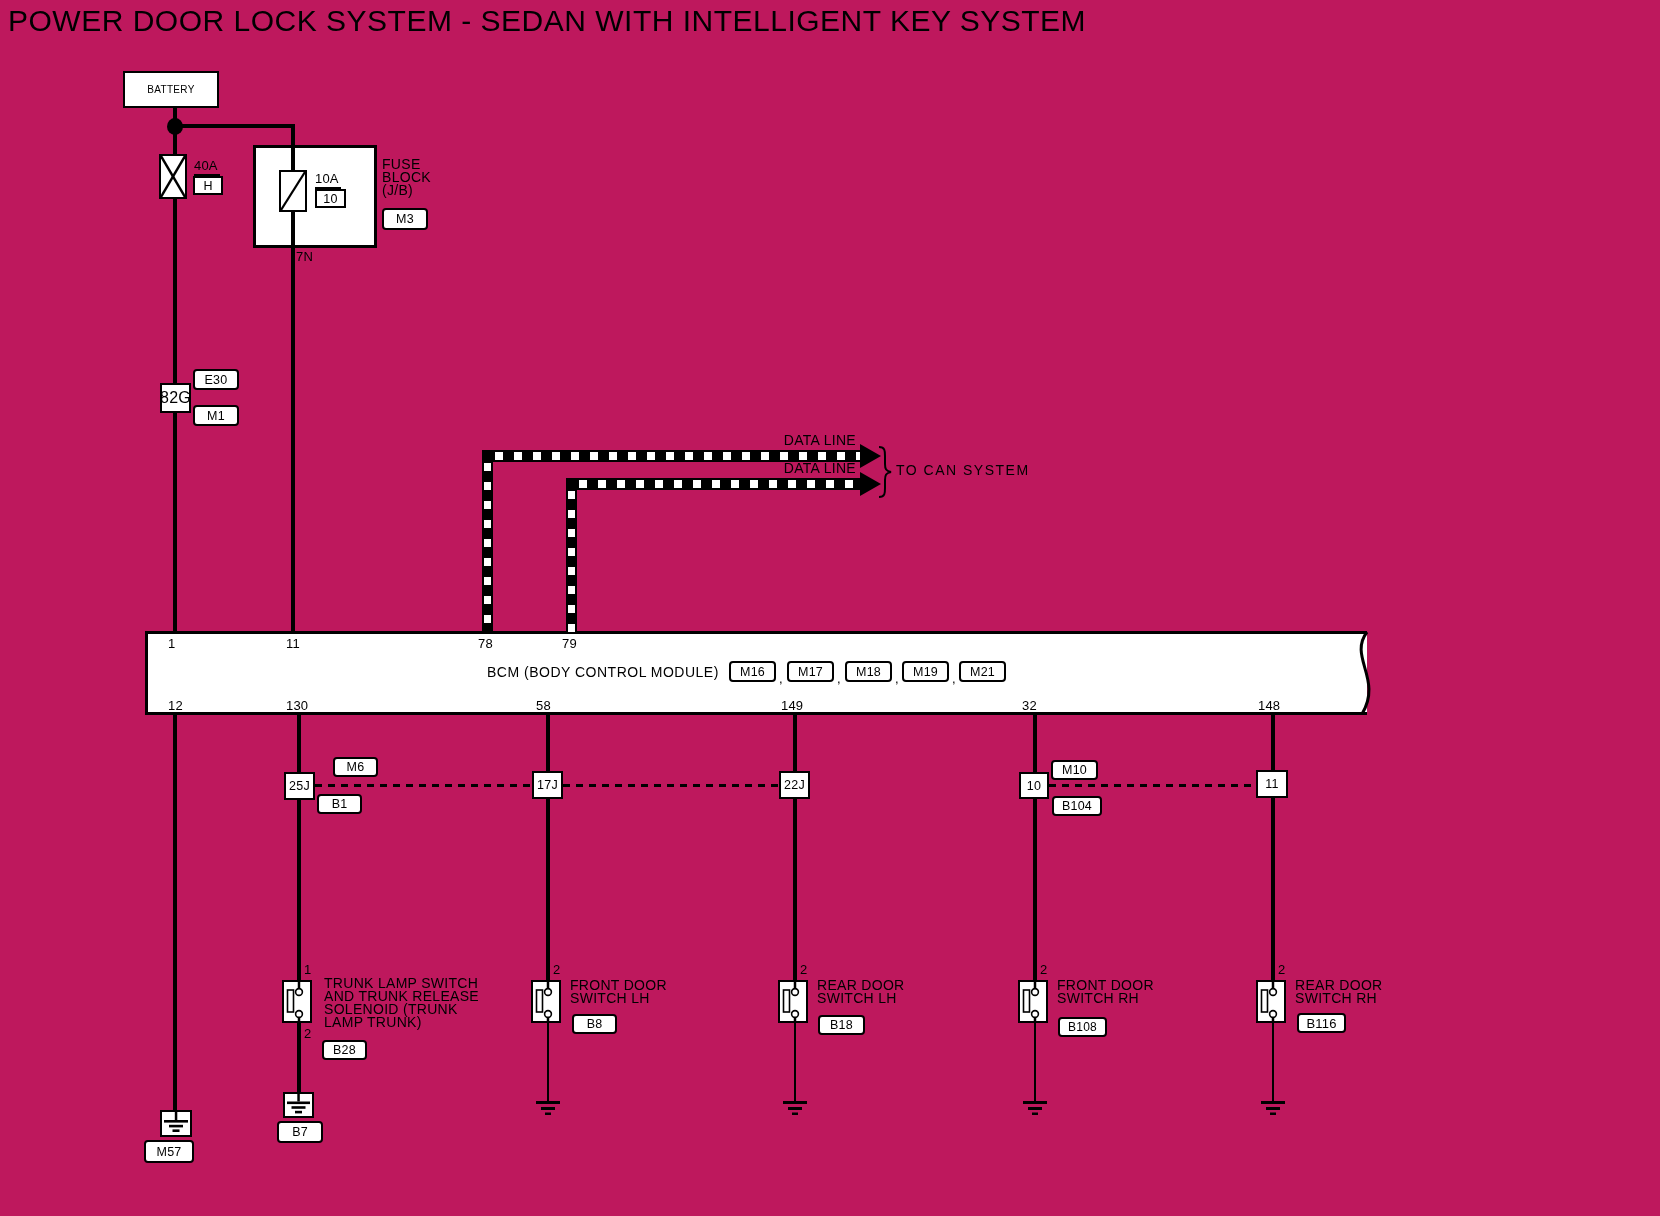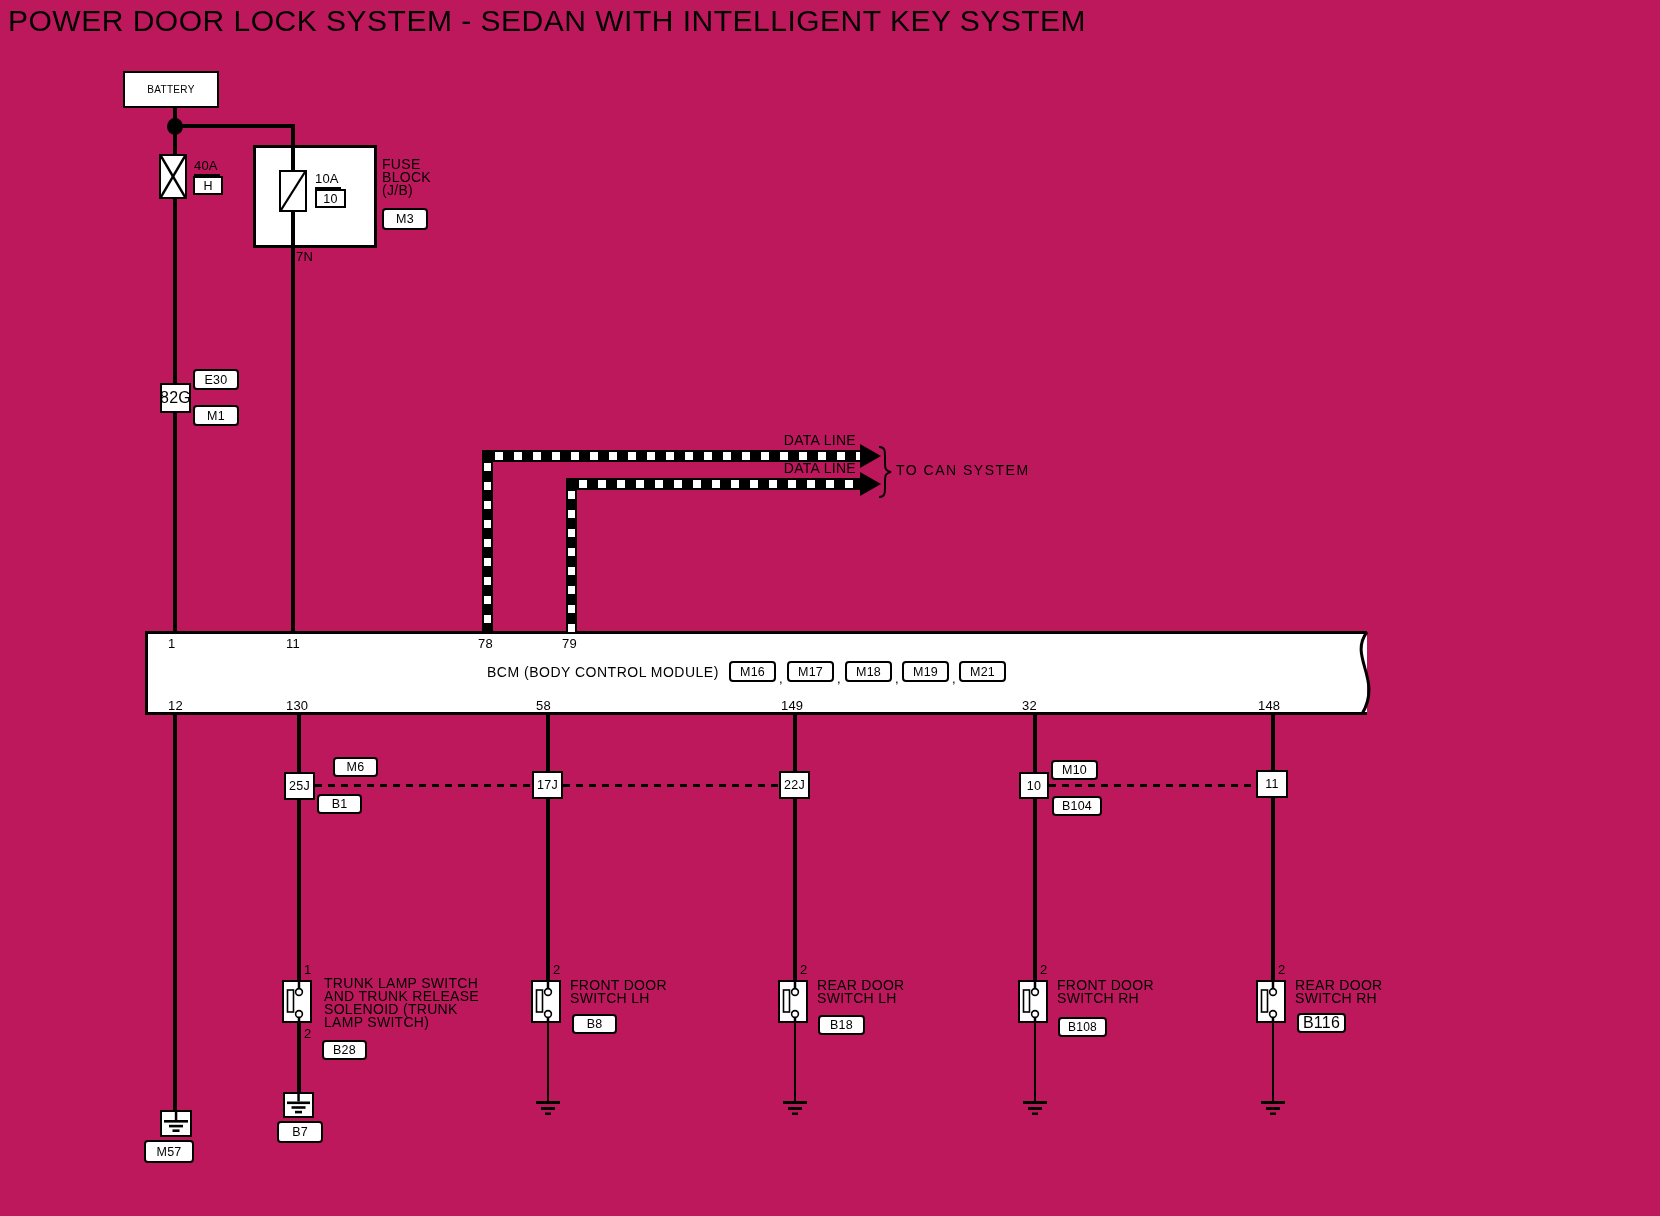--- a/index.html
+++ b/index.html
@@ -131,21 +131,21 @@
       <line x1="15" y1="35" x2="15" y2="39" stroke="#000" stroke-width="2.5"></line>
       <rect x="3.5" y="8" width="6" height="22" fill="#fff" stroke="#000" stroke-width="1.6"></rect>
       <circle cx="15" cy="10" r="3.4" fill="#fff" stroke="#000" stroke-width="1.6"></circle>
       <circle cx="15" cy="32" r="3.4" fill="#fff" stroke="#000" stroke-width="1.6"></circle>
     </svg>
   </div>
   <div class="pin" style="left:304px;top:1026px">2</div>
   <div class="lbl" style="left:324px;top:977px">TRUNK LAMP SWITCH</div>
   <div class="lbl" style="left:324px;top:990px">AND TRUNK RELEASE</div>
   <div class="lbl" style="left:324px;top:1003px">SOLENOID (TRUNK</div>
-  <div class="lbl" style="left:324px;top:1016px">LAMP SWITCH)</div>
+  <div class="lbl" style="left:324px;top:1016px">LAMP TRUNK)</div>
   <div class="oval" style="left:322px;top:1040px;width:45px;height:20px">B28</div>
 
   <div class="pin" style="left:553px;top:962px">2</div>
   <div class="box" style="left:531px;top:980px;width:30px;height:43px">
     <svg width="26" height="39" viewBox="0 0 26 39">
       <line x1="15" y1="0" x2="15" y2="7" stroke="#000" stroke-width="2.5"></line>
       <line x1="15" y1="35" x2="15" y2="39" stroke="#000" stroke-width="2.5"></line>
       <rect x="3.5" y="8" width="6" height="22" fill="#fff" stroke="#000" stroke-width="1.6"></rect>
       <circle cx="15" cy="10" r="3.4" fill="#fff" stroke="#000" stroke-width="1.6"></circle>
       <circle cx="15" cy="32" r="3.4" fill="#fff" stroke="#000" stroke-width="1.6"></circle>
@@ -188,21 +188,21 @@
     <svg width="26" height="39" viewBox="0 0 26 39">
       <line x1="15" y1="0" x2="15" y2="7" stroke="#000" stroke-width="2.5"></line>
       <line x1="15" y1="35" x2="15" y2="39" stroke="#000" stroke-width="2.5"></line>
       <rect x="3.5" y="8" width="6" height="22" fill="#fff" stroke="#000" stroke-width="1.6"></rect>
       <circle cx="15" cy="10" r="3.4" fill="#fff" stroke="#000" stroke-width="1.6"></circle>
       <circle cx="15" cy="32" r="3.4" fill="#fff" stroke="#000" stroke-width="1.6"></circle>
     </svg>
   </div>
   <div class="lbl" style="left:1295px;top:979px">REAR DOOR</div>
   <div class="lbl" style="left:1295px;top:992px">SWITCH RH</div>
-  <div class="oval" style="left:1297px;top:1013px;width:49px;height:20px;font-size:16px">B116</div>
+  <div class="oval" style="left:1297px;top:1013px;width:49px;height:20px;font-size:13px">B116</div>
 
   <svg class="svgabs" style="left:535px;top:1101px" width="26" height="15" viewBox="0 0 26 15">
     <rect x="1" y="0" width="24" height="3" fill="#000"></rect>
       <rect x="6" y="6" width="14" height="3" fill="#000"></rect>
       <rect x="10" y="11.5" width="6" height="2.5" fill="#000"></rect>
   </svg>
   <svg class="svgabs" style="left:782px;top:1101px" width="26" height="15" viewBox="0 0 26 15">
     <rect x="1" y="0" width="24" height="3" fill="#000"></rect>
       <rect x="6" y="6" width="14" height="3" fill="#000"></rect>
       <rect x="10" y="11.5" width="6" height="2.5" fill="#000"></rect>

